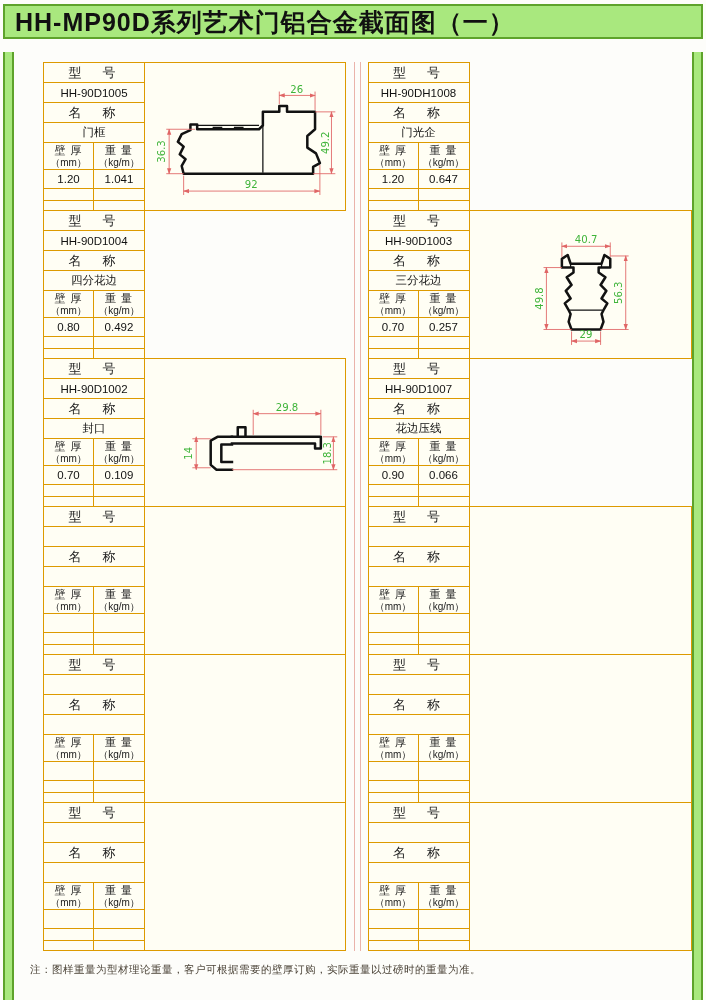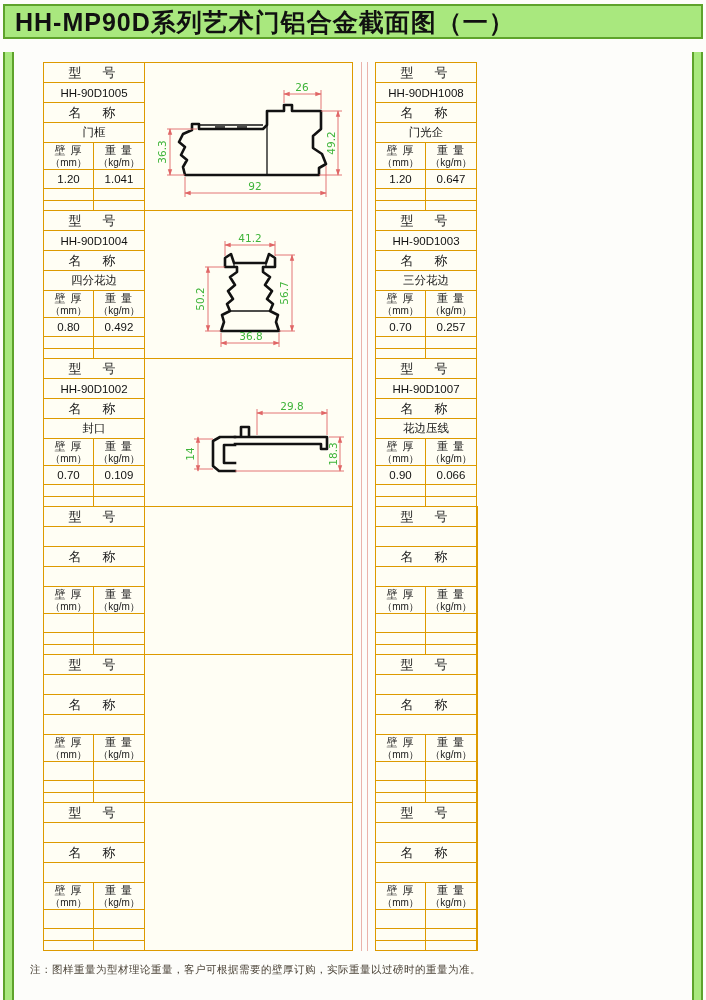--- a/index.html
+++ b/index.html
@@ -118,35 +118,20 @@
                 <span class="t1">重 量</span>
                 <span class="t2">（kg/m）</span>
               </div>
             <div class="c v">0.80</div>
             <div class="c c2 v">0.492</div>
             <div class="c"></div>
               <div class="c c2"></div>
             <div class="c nb"></div>
               <div class="c c2 nb"></div>
           </div>
-          <div class="draw">
-            <svg viewBox="0 0 207 147">
-              <path class="prof" d="M92,56 L80,56 L80,47 L86,43 L89,52 L121,52 L124,43 L130,47 L130,56 L118,56 L118,61 L125,66 L120,74 L127,80 L122,88 L128,93 L125,100 L133,104 L131,111 L134,120 L76,120 L79,111 L77,104 L85,100 L82,93 L88,88 L83,80 L90,74 L85,66 L92,61 Z"></path>
-              <path class="prof2" d="M85,100 L125,100 M89,52 L89,56 M121,52 L121,56"></path>
-              <path class="dim" d="M80,45 V30 M130,45 V30 M76,122 V136 M134,122 V136 M80,56 H60 M76,120 H60 M130,44 H150 M134,120 H150"></path>
-              <line class="dim" x1="80" y1="34" x2="130" y2="34" marker-start="url(#arw)" marker-end="url(#arw)"></line>
-              <line class="dim" x1="76" y1="132" x2="134" y2="132" marker-start="url(#arw)" marker-end="url(#arw)"></line>
-              <line class="dim" x1="63" y1="56" x2="63" y2="120" marker-start="url(#arw)" marker-end="url(#arw)"></line>
-              <line class="dim" x1="147" y1="44" x2="147" y2="120" marker-start="url(#arw)" marker-end="url(#arw)"></line>
-              <text class="dimtxt" x="105" y="31" text-anchor="middle">41.2</text>
-              <text class="dimtxt" x="106" y="129" text-anchor="middle">36.8</text>
-              <text class="dimtxt" x="59" y="88" text-anchor="middle" transform="rotate(-90 59 88)">50.2</text>
-              <text class="dimtxt" x="143" y="82" text-anchor="middle" transform="rotate(-90 143 82)">56.7</text>
-            </svg>
-          </div>
         </section>
 
         <section class="entry">
           <div class="spec">
             <div class="c s2 h">型　号</div>
             <div class="c s2 v">HH-90D1002</div>
             <div class="c s2 h">名　称</div>
             <div class="c s2 v">封口</div>
             <div class="c h2">
                 <span class="t1">壁 厚</span>
@@ -292,20 +277,35 @@
                 <span class="t1">重 量</span>
                 <span class="t2">（kg/m）</span>
               </div>
             <div class="c v">0.70</div>
             <div class="c c2 v">0.257</div>
             <div class="c"></div>
               <div class="c c2"></div>
             <div class="c nb"></div>
               <div class="c c2 nb"></div>
           </div>
+          <div class="draw">
+            <svg viewBox="0 0 229 147">
+              <path class="prof" d="M107,56 L95,56 L95,47 L101,43 L104,52 L136,52 L139,43 L145,47 L145,56 L133,56 L133,61 L140,66 L135,74 L141,80 L136,88 L142,93 L138,100 L136,104 L138,112 L135,120 L105,120 L102,112 L104,104 L102,100 L98,93 L104,88 L99,80 L105,74 L100,66 L107,61 Z"></path>
+              <path class="prof2" d="M103,100 L137,100 M104,52 L104,56 M136,52 L136,56"></path>
+              <path class="dim" d="M95,45 V30 M145,45 V30 M105,122 V136 M135,122 V136 M95,56 H76 M105,120 H76 M145,44 H164 M135,120 H164"></path>
+              <line class="dim" x1="95" y1="34" x2="145" y2="34" marker-start="url(#arw)" marker-end="url(#arw)"></line>
+              <line class="dim" x1="105" y1="132" x2="135" y2="132" marker-start="url(#arw)" marker-end="url(#arw)"></line>
+              <line class="dim" x1="79" y1="56" x2="79" y2="120" marker-start="url(#arw)" marker-end="url(#arw)"></line>
+              <line class="dim" x1="161" y1="44" x2="161" y2="120" marker-start="url(#arw)" marker-end="url(#arw)"></line>
+              <text class="dimtxt" x="120" y="31" text-anchor="middle">40.7</text>
+              <text class="dimtxt" x="120" y="129" text-anchor="middle">29</text>
+              <text class="dimtxt" x="75" y="88" text-anchor="middle" transform="rotate(-90 75 88)">49.8</text>
+              <text class="dimtxt" x="157" y="82" text-anchor="middle" transform="rotate(-90 157 82)">56.3</text>
+            </svg>
+          </div>
         </section>
 
         <section class="entry">
           <div class="spec">
             <div class="c s2 h">型　号</div>
             <div class="c s2 v">HH-90D1007</div>
             <div class="c s2 h">名　称</div>
             <div class="c s2 v">花边压线</div>
             <div class="c h2">
                 <span class="t1">壁 厚</span>

